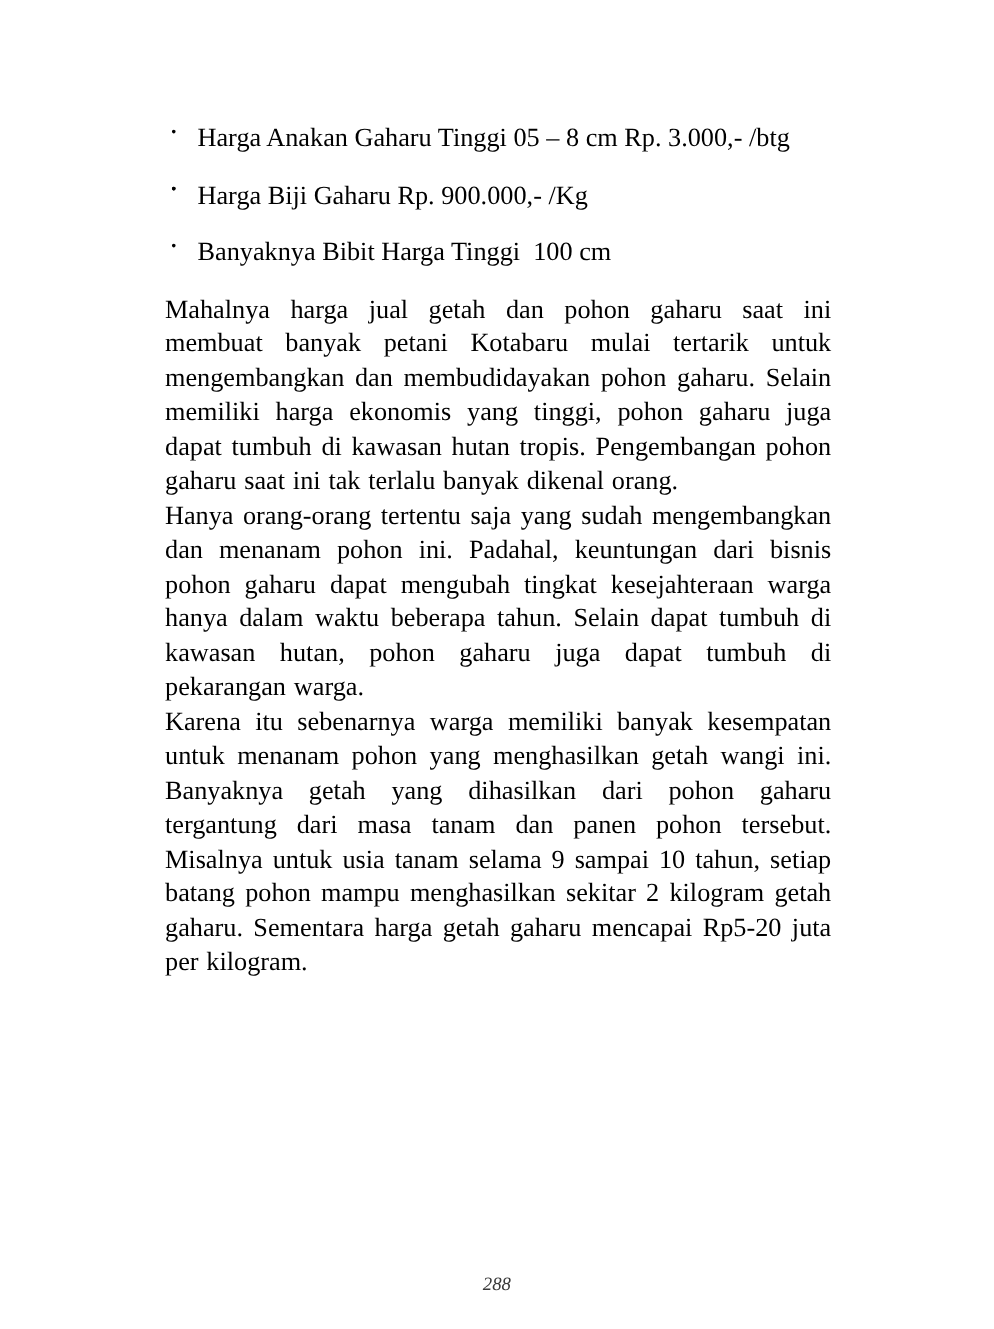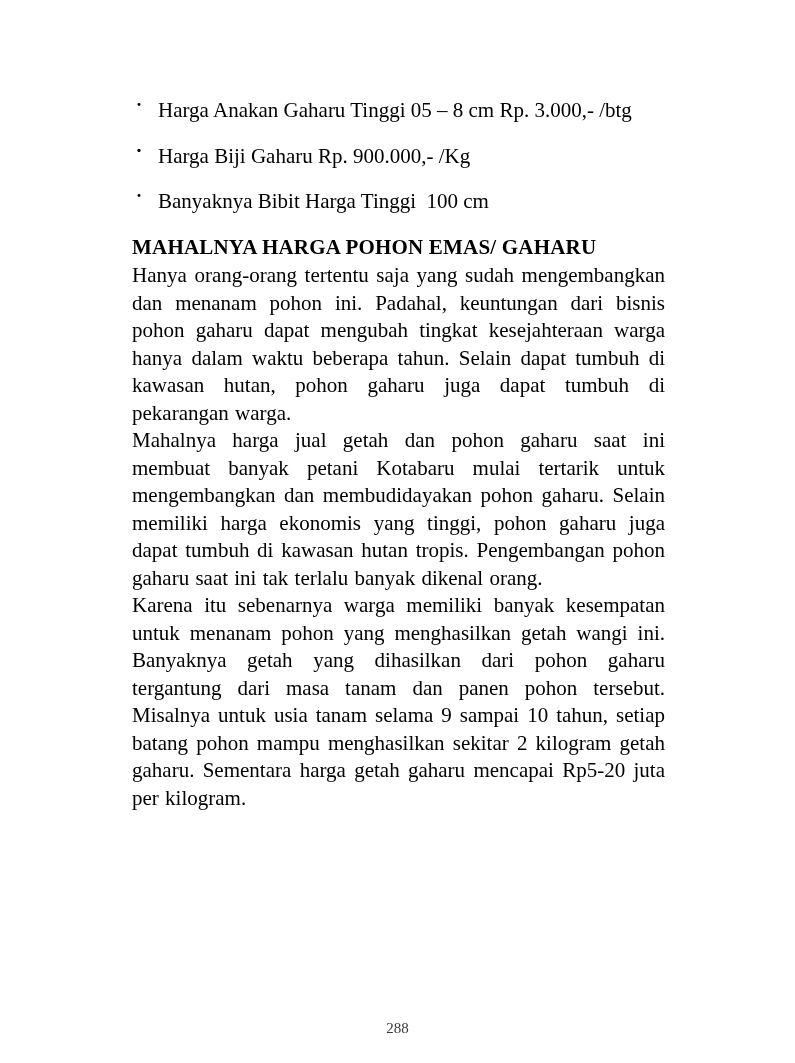--- a/index.html
+++ b/index.html
@@ -60,20 +60,21 @@
     word-spacing: 1px;
   }
   .page-number {
     position: absolute;
     left: 0;
     right: 0;
     top: 1020px;
     text-align: center;
     font-size: 15px;
     color: #3a3a3a;
+    font-style: italic;
   }
 </style>
 </head>
 <body>
 
 <div class="page">
 
   <div class="content">
 
     <ul class="bullet-list">
@@ -92,23 +93,22 @@
         <span>Harga </span><span class="b">Biji Gaharu Rp. 900.000</span><span>,- /Kg</span>
       </li>
 
       <li class="bullet-item">
         <span class="bullet-dot">·</span>
         <span>Banyaknya </span><span class="b">Bibit Harga</span><span> Tinggi &nbsp;100 cm</span>
       </li>
 
     </ul>
 
-    <h2 class="doc-heading">MAHALNYA HARGA POHON EMAS/ GAHARU</h2>
 
+    <p class="doc-paragraph">Mahalnya harga jual getah dan pohon gaharu saat ini membuat banyak petani Kotabaru mulai tertarik untuk mengembangkan dan membudidayakan pohon gaharu. Selain memiliki harga ekonomis yang tinggi, pohon gaharu juga dapat tumbuh di kawasan hutan tropis. Pengembangan pohon gaharu saat ini tak terlalu banyak dikenal orang.</p>
     <p class="doc-paragraph">Hanya orang-orang tertentu saja yang sudah mengembangkan dan menanam pohon ini. Padahal, keuntungan dari bisnis pohon gaharu dapat mengubah tingkat kesejahteraan warga hanya dalam waktu beberapa tahun. Selain dapat tumbuh di kawasan hutan, pohon gaharu juga dapat tumbuh di pekarangan warga.</p>
-    <p class="doc-paragraph">Mahalnya harga jual getah dan pohon gaharu saat ini membuat banyak petani Kotabaru mulai tertarik untuk mengembangkan dan membudidayakan pohon gaharu. Selain memiliki harga ekonomis yang tinggi, pohon gaharu juga dapat tumbuh di kawasan hutan tropis. Pengembangan pohon gaharu saat ini tak terlalu banyak dikenal orang.</p>
     <p class="doc-paragraph">Karena itu sebenarnya warga memiliki banyak kesempatan untuk menanam pohon yang menghasilkan getah wangi ini. Banyaknya getah yang dihasilkan dari pohon gaharu tergantung dari masa tanam dan panen pohon tersebut. Misalnya untuk usia tanam selama 9 sampai 10 tahun, setiap batang pohon mampu menghasilkan sekitar 2 kilogram getah gaharu. Sementara harga getah gaharu mencapai Rp5-20 juta per kilogram.</p>
 
   </div>
 
   <div class="page-number">288</div>
 
 </div>
 
 </body></html>

